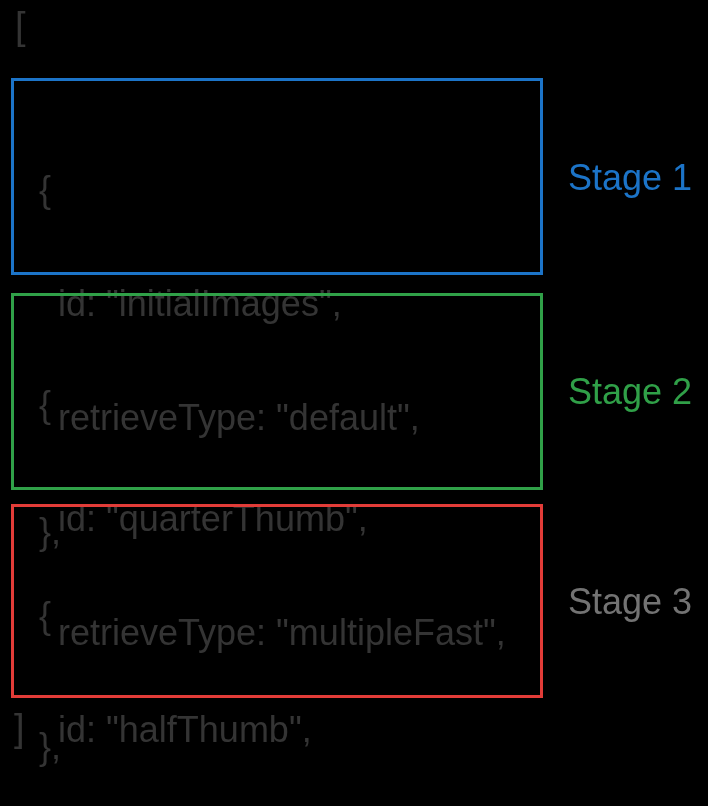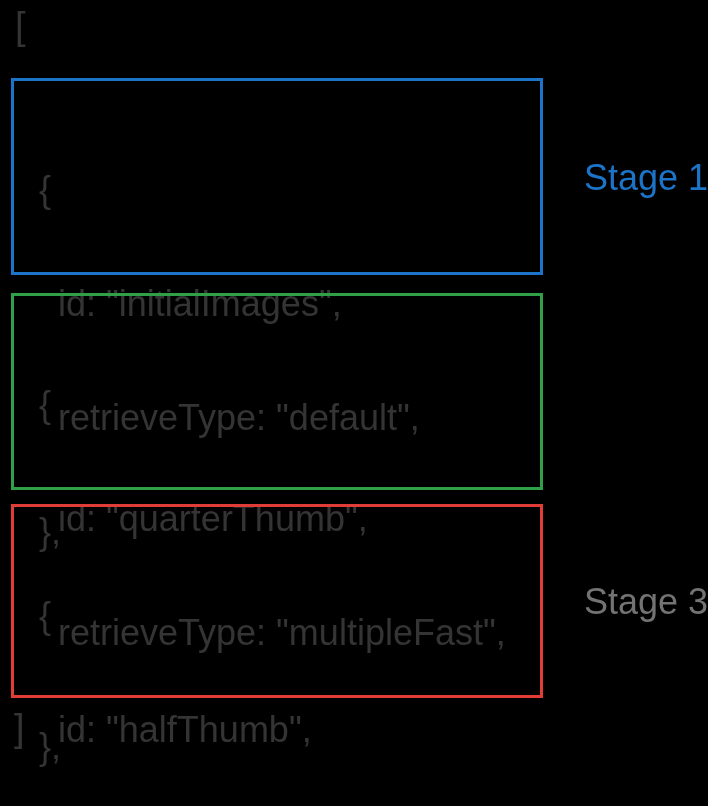--- a/index.html
+++ b/index.html
@@ -35,21 +35,21 @@
     font-size: 36px;
     line-height: 38px;
     white-space: pre;
   }
   .code-line { }
   .code-line.prop { padding-left: 19px; }
   .stage-label {
     position: absolute;
     left: 552px;
     width: 156px;
-    text-align: right;
+    text-align: center;
     font-size: 36px;
     line-height: 38px;
     font-weight: 400;
     white-space: nowrap;
   }
   .stage-label.l1 { top: 159px; }
   .stage-label.l2 { top: 373px; }
   .stage-label.l3 { top: 583px; }
 </style>
 </head>
@@ -70,20 +70,21 @@
   <div class="stage-label l1" style="color: rgb(28, 116, 200);">Stage 1</div>
 
   <div class="stage-box s2" style="border-color: rgb(48, 160, 72);">
     <div class="code" style="color: rgb(52, 52, 52);">
       <div class="code-line">{</div>
       <div class="code-line prop">id: "quarterThumb",</div>
       <div class="code-line prop">retrieveType: "multipleFast",</div>
       <div class="code-line">},</div>
     </div>
   </div>
+  <div class="stage-label l2" style="color: rgb(48, 160, 72);">Stage 2</div>
 
   <div class="stage-box s3" style="border-color: rgb(226, 60, 56);">
     <div class="code" style="color: rgb(52, 52, 52);">
       <div class="code-line">{</div>
       <div class="code-line prop">id: "halfThumb",</div>
       
       
     </div>
   </div>
   <div class="stage-label l3" style="color: #737373;">Stage 3</div>

